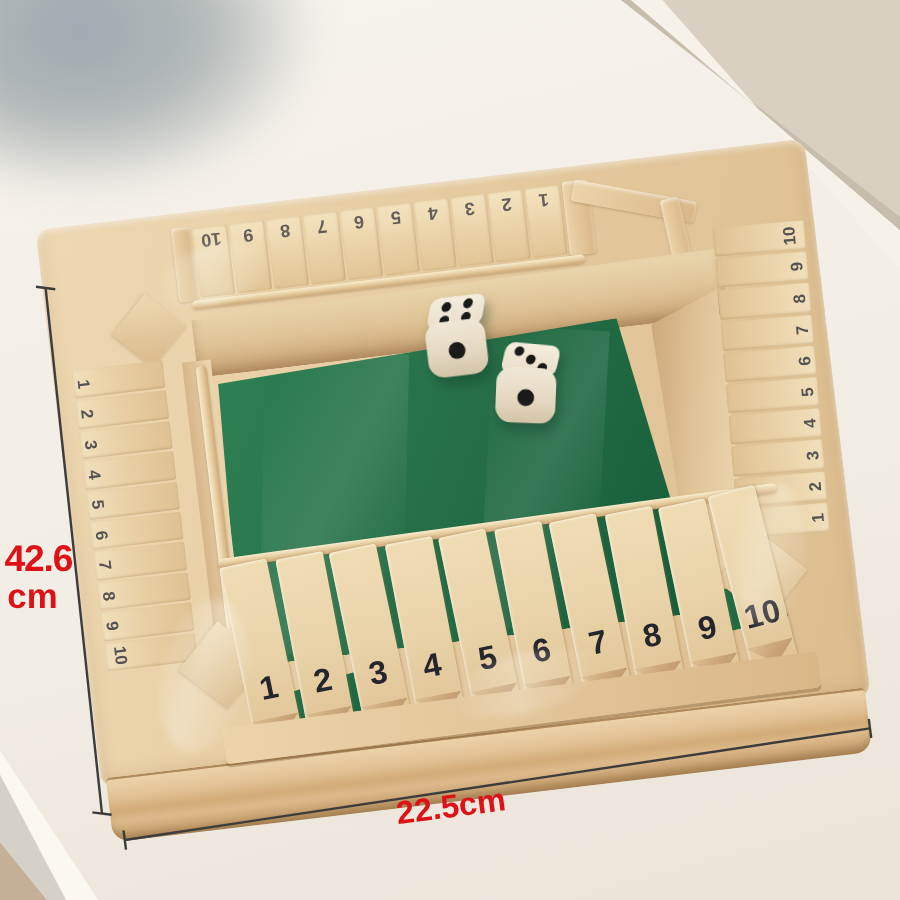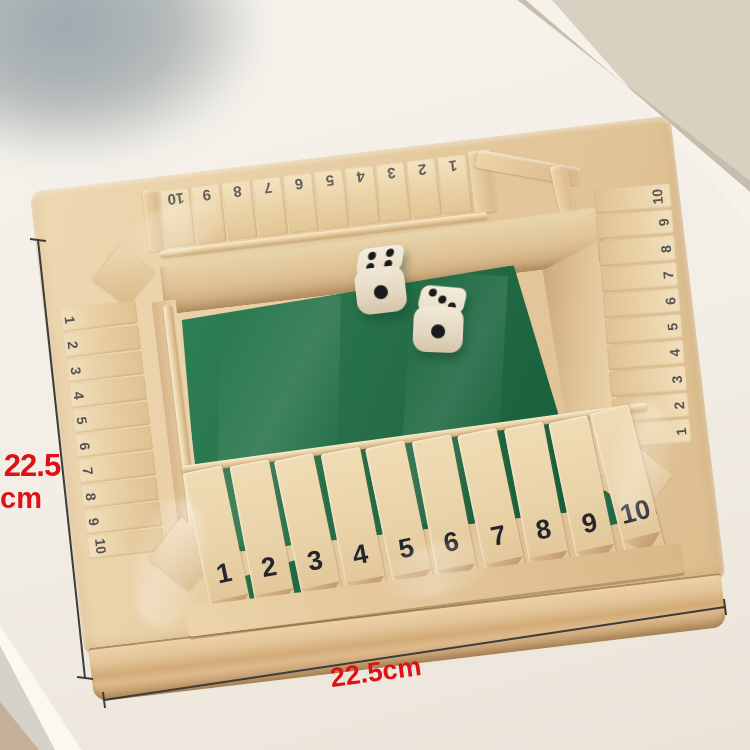--- a/index.html
+++ b/index.html
@@ -111,21 +111,21 @@
   .die-front .pip{width:14px;height:14px;}
 
   
   .wrapf{position:absolute;border-radius:50%;filter:blur(3px);
     background:linear-gradient(100deg,rgba(255,255,255,0) 0%,rgba(255,255,255,.6) 45%,rgba(255,255,255,0) 100%);}
 
   
   .dims{position:absolute;inset:0;pointer-events:none;}
   .dim-label{position:absolute;color:#de1216;font-weight:bold;line-height:1;}
   .dim-left-value{left:0px;top:450px;width:64px;text-align:center;font-size:31px;letter-spacing:-1px;}
-  .dim-left-unit{left:0px;top:484px;width:48px;text-align:left;font-size:29px;}
+  .dim-left-unit{left:0px;top:484px;width:48px;text-align:right;font-size:29px;}
   .dim-bottom{left:330px;top:659px;font-size:27px;transform:rotate(-7.5deg);}
 </style>
 </head>
 <body>
 
 <div id="stage">
 
   <div class="bg-blur-left"></div>
   <div class="bg-wall"></div>
   <div class="wall-line"></div>
@@ -334,17 +334,17 @@
     <g stroke="#3c3c3c" stroke-width="2">
       <line x1="38" y1="240" x2="85" y2="678"></line>
       <line x1="30" y1="239" x2="46" y2="241"></line>
       <line x1="77" y1="677" x2="93" y2="679"></line>
       <line x1="104" y1="700" x2="725" y2="607"></line>
       <line x1="103" y1="692" x2="105" y2="708"></line>
       <line x1="724" y1="599" x2="726" y2="615"></line>
     </g>
   </svg>
 
-  <div class="dim-label dim-left-value">22.5</div>
+  <div class="dim-label dim-left-value">42.6</div>
   <div class="dim-label dim-left-unit">cm</div>
   <div class="dim-label dim-bottom">22.5cm</div>
 
 </div>
 
 </body></html>

